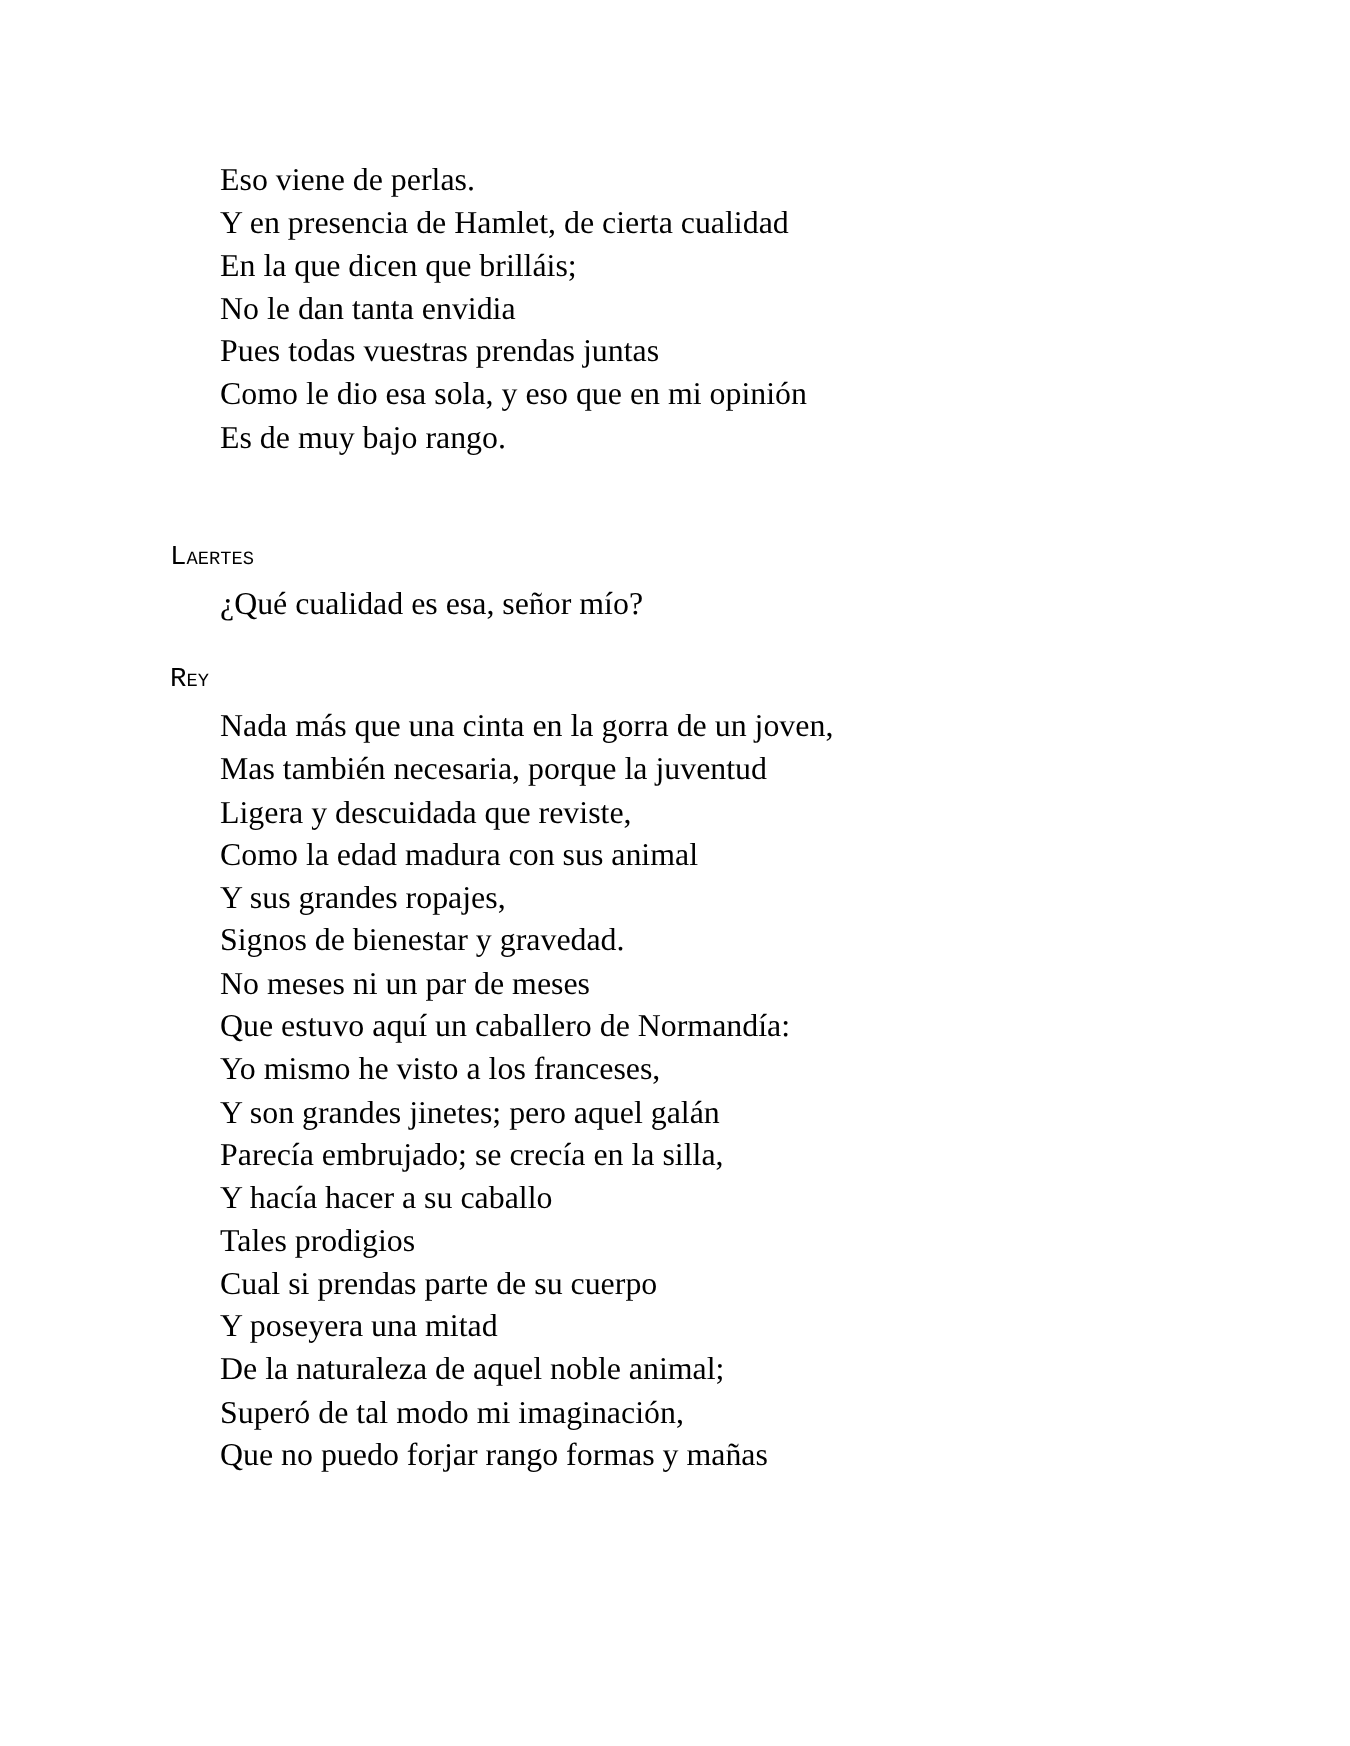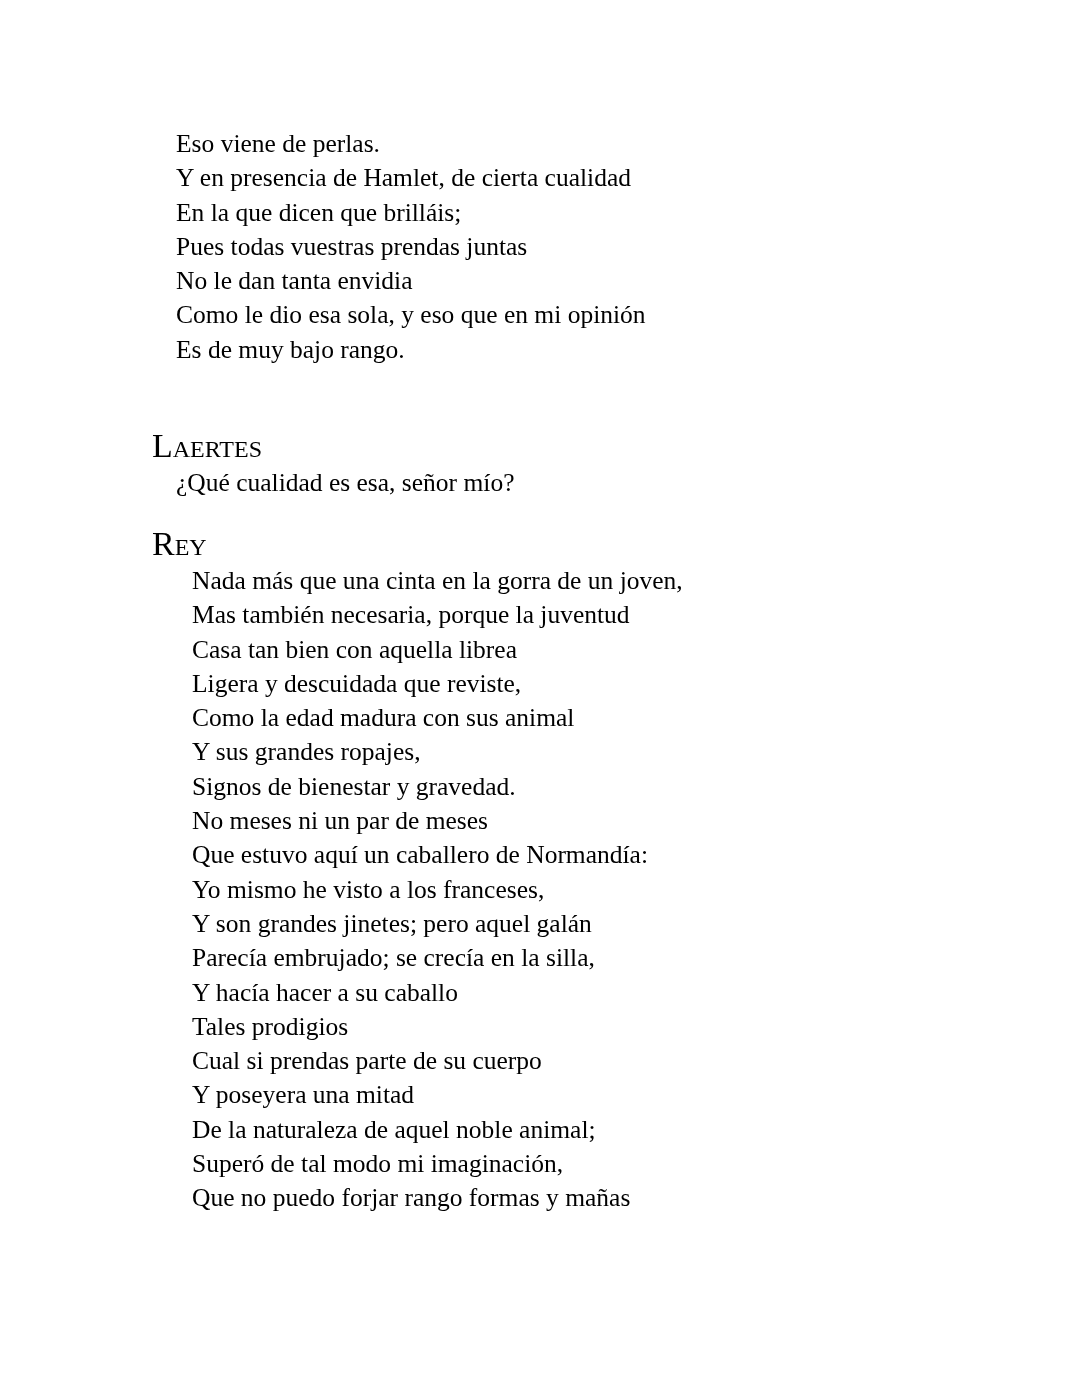--- a/index.html
+++ b/index.html
@@ -28,52 +28,52 @@
       font-size: 25.5px;
       line-height: 34.3px;
       white-space: nowrap;
     }
     .verse-line {
       display: block;
       height: 34.3px;
     }
     .speaker {
       position: absolute;
-      left: 152px;
-      font-size: 34px;
+      left: 136px;
+      font-size: 22px;
       line-height: 30px;
       font-variant: small-caps;
       white-space: nowrap;
+      font-family: Liberation Mono, monospace;
     }
   </style>
 </head>
 <body>
 
 <div class="page">
 
   <div class="verse" style="top:127px;">
     <span class="verse-line">Eso viene de perlas.</span>
     <span class="verse-line">Y en presencia de Hamlet, de cierta cualidad</span>
     <span class="verse-line">En la que dicen que brilláis;</span>
+    <span class="verse-line">No le dan tanta envidia</span>
     <span class="verse-line">Pues todas vuestras prendas juntas</span>
-    <span class="verse-line">No le dan tanta envidia</span>
     <span class="verse-line">Como le dio esa sola, y eso que en mi opinión</span>
     <span class="verse-line">Es de muy bajo rango.</span>
   </div>
 
   <div class="speaker" style="top:431px;">Laertes</div>
   <div class="verse" style="top:466px;">
     <span class="verse-line">¿Qué cualidad es esa, señor mío?</span>
   </div>
 
   <div class="speaker" style="top:529px;">Rey</div>
-  <div class="verse" style="top:564px;margin-left:16px;">
+  <div class="verse" style="top:564px;">
     <span class="verse-line">Nada más que una cinta en la gorra de un joven,</span>
     <span class="verse-line">Mas también necesaria, porque la juventud</span>
-    <span class="verse-line">Casa tan bien con aquella librea</span>
     <span class="verse-line">Ligera y descuidada que reviste,</span>
     <span class="verse-line">Como la edad madura con sus animal</span>
     <span class="verse-line">Y sus grandes ropajes,</span>
     <span class="verse-line">Signos de bienestar y gravedad.</span>
     <span class="verse-line">No meses ni un par de meses</span>
     <span class="verse-line">Que estuvo aquí un caballero de Normandía:</span>
     <span class="verse-line">Yo mismo he visto a los franceses,</span>
     <span class="verse-line">Y son grandes jinetes; pero aquel galán</span>
     <span class="verse-line">Parecía embrujado; se crecía en la silla,</span>
     <span class="verse-line">Y hacía hacer a su caballo</span>

